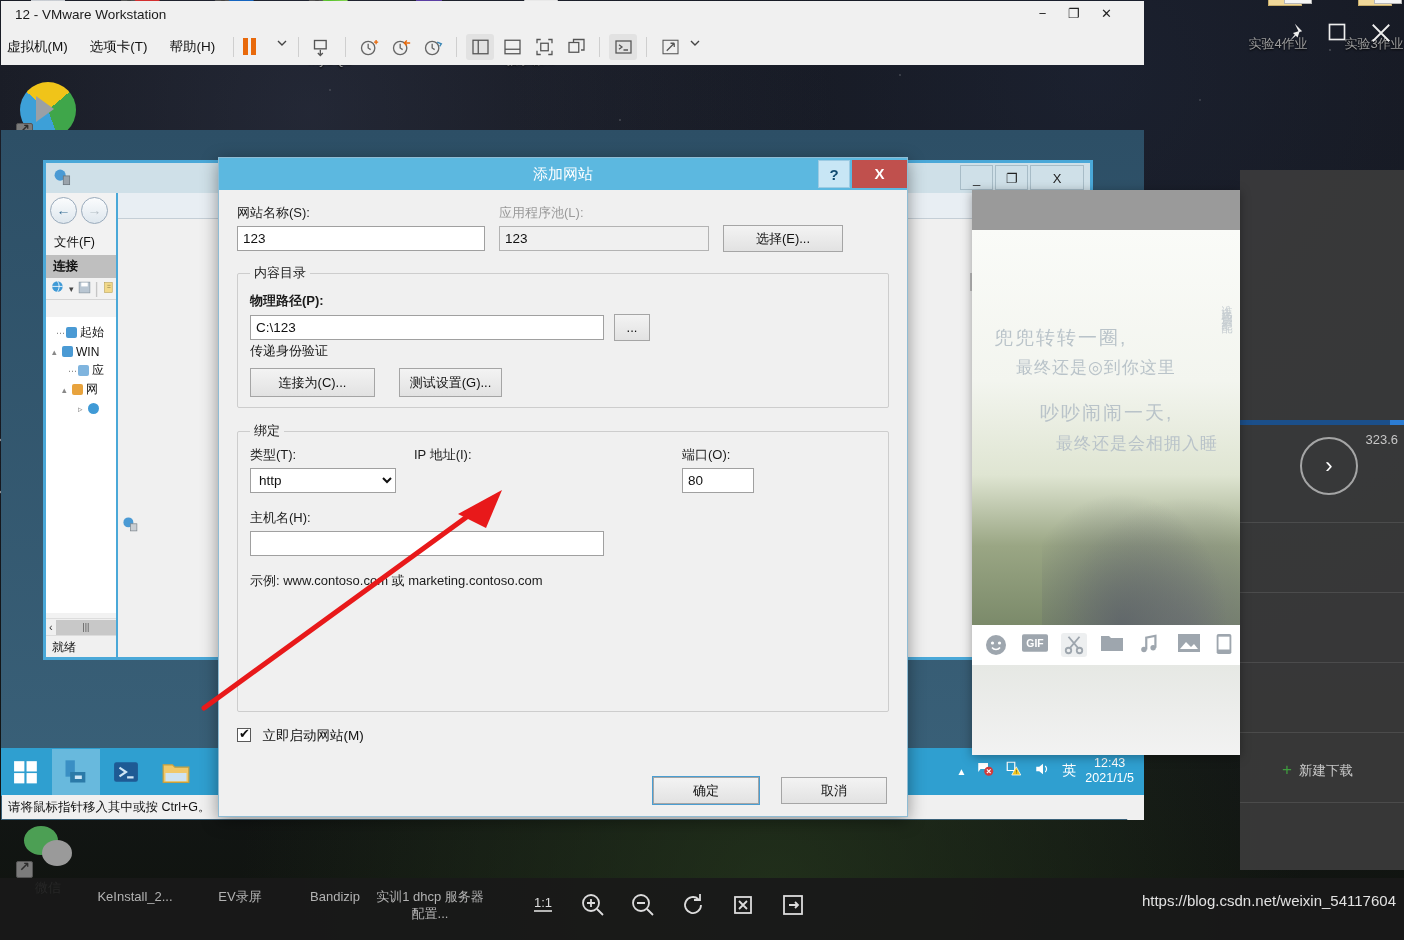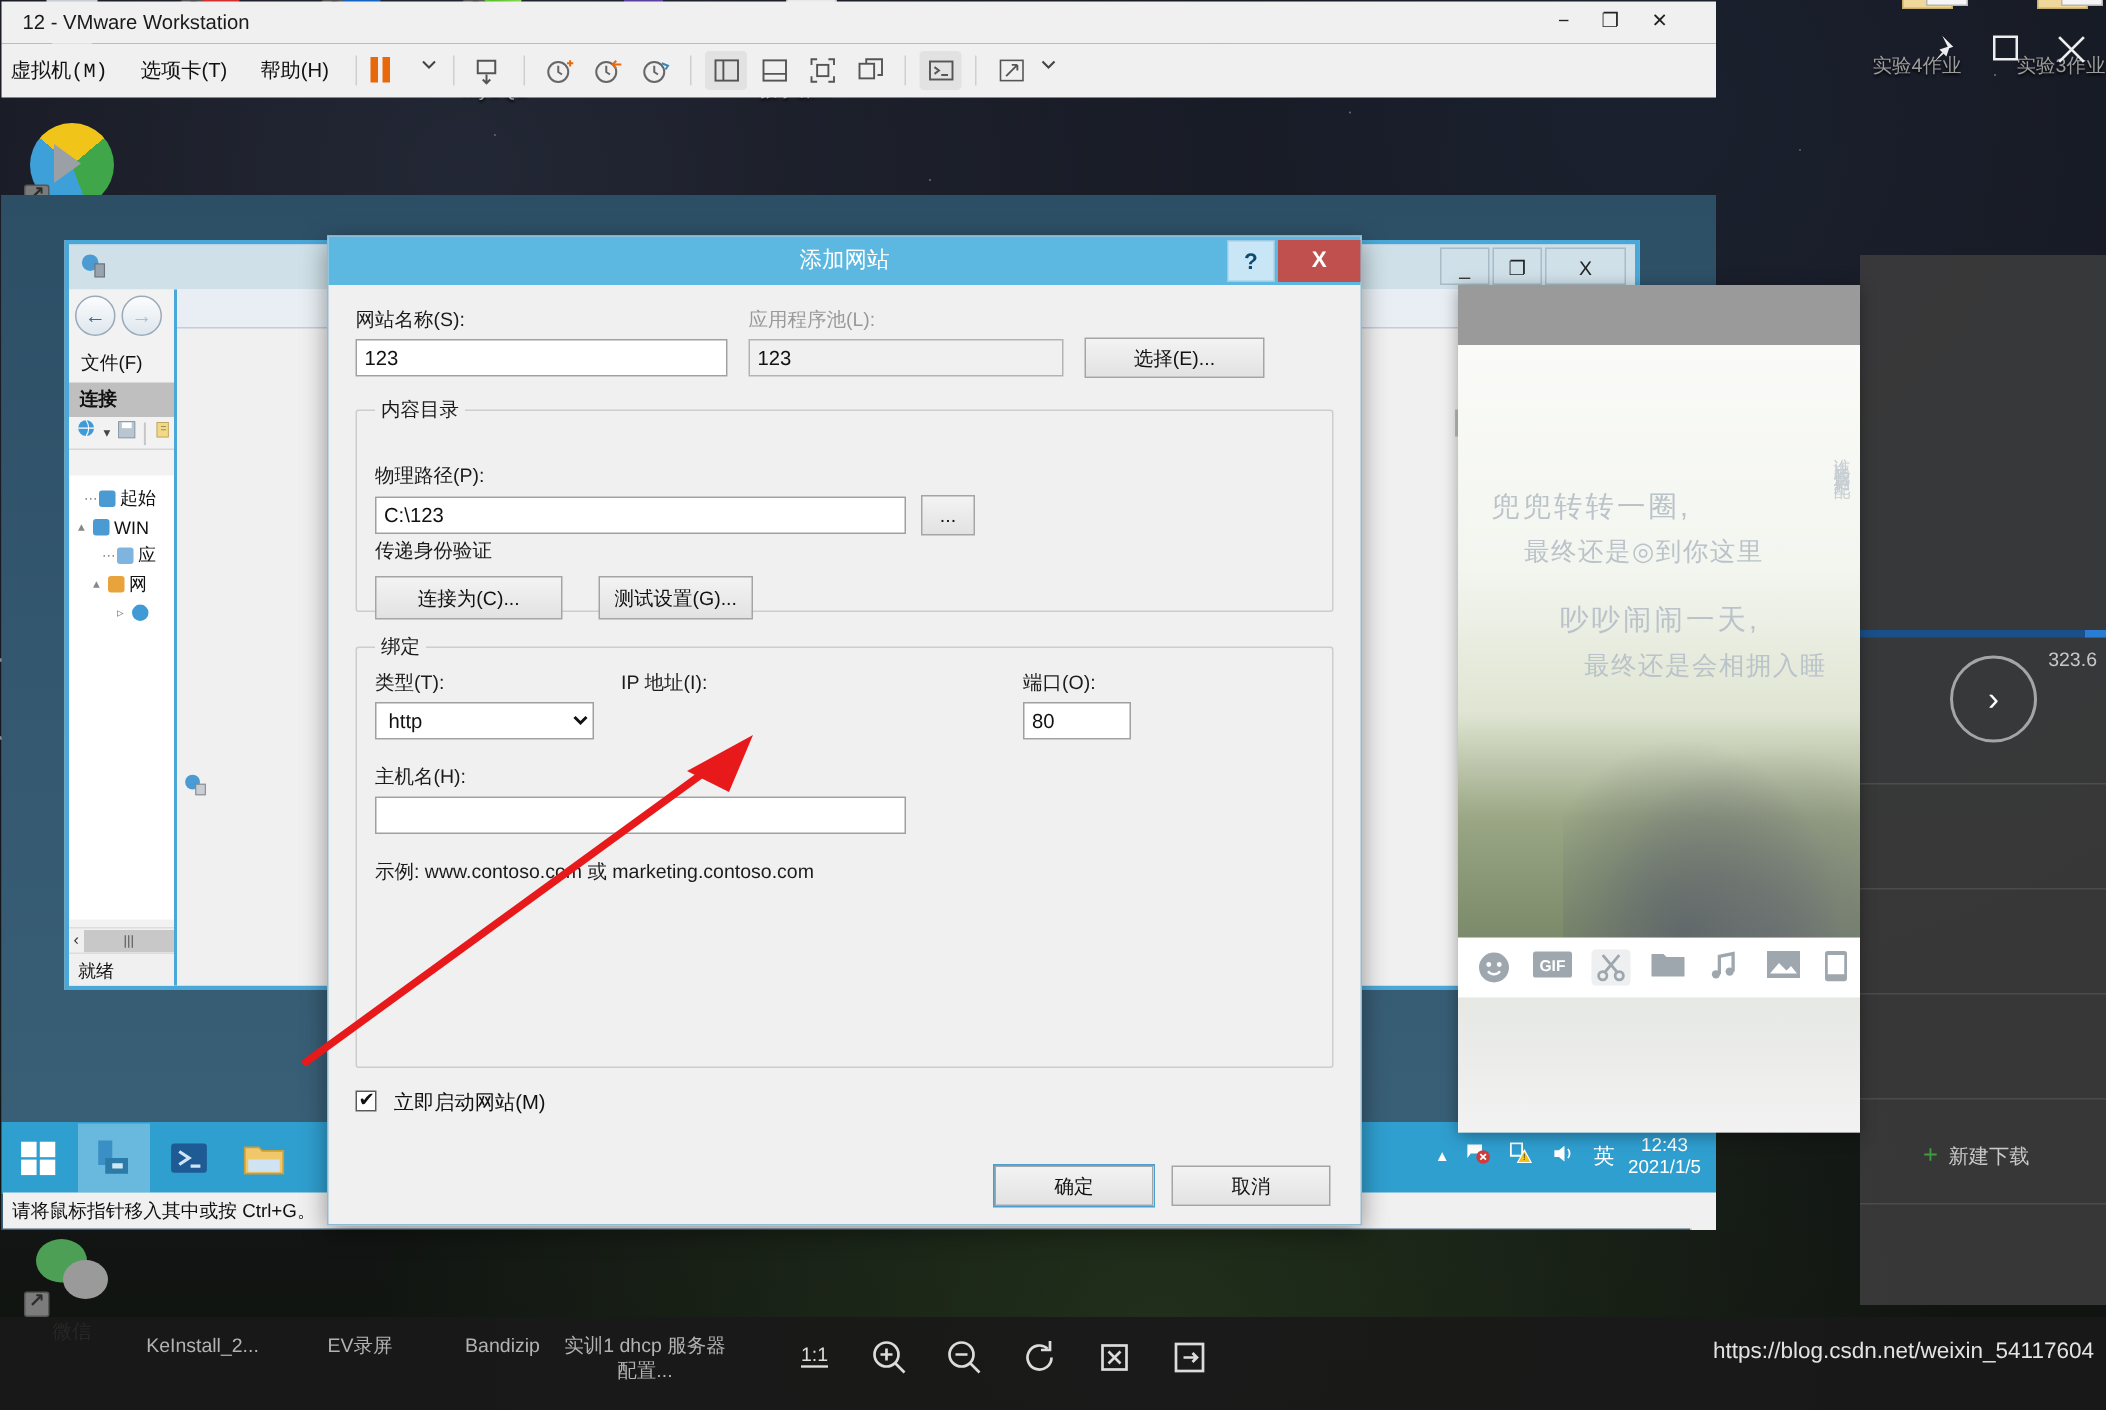--- a/index.html
+++ b/index.html
@@ -155,21 +155,21 @@
     color:#111; padding:1px 4px; }
   #ipcombo { position:relative; height:25px; border:1px solid #3c8fd0; background:#fff;
     box-shadow:0 0 0 1px #cfe6f6 inset; }
   #ipsel { position:absolute; left:3px; top:3px; height:19px; background:#3399ff;
     color:#fff; font-size:13.5px; line-height:19px; padding:0 3px; }
   #ipcombo .caret { position:absolute; right:6px; top:5px; font-size:11px; color:#444; }
   .cbox { width:14px; height:14px; border:1px solid #5a5a5a; background:#fff;
     display:inline-block; position:relative; vertical-align:-2px; }
   .cbox::after { content:"✔"; position:absolute; left:1px; top:-3px; font-size:13px; color:#111; }
   #as-footer { position:absolute; left:0; right:0; bottom:0; height:60px; }
-  #btn-ok { position:absolute; left:444px; bottom:12px; width:106px; height:27px;
+  #btn-ok { position:absolute; left:434px; bottom:12px; width:106px; height:27px;
     line-height:25px; box-shadow:0 0 0 1px #4a9ed2; }
   #btn-cancel { position:absolute; left:562px; bottom:12px; width:106px; height:27px; line-height:25px; }
 
   
   #arrow { position:absolute; left:190px; top:480px; width:340px; height:240px;
     pointer-events:none; }
 
   
   #chatwin { position:absolute; left:972px; top:190px; width:268px; height:565px;
     background:#fff; box-shadow:0 2px 10px rgba(0,0,0,.35); overflow:hidden; }
@@ -400,21 +400,21 @@
 <div id="vmware">
 
   <div id="vm-titlebar">
     <div id="vm-title">12 - VMware Workstation</div>
     <div class="wbtn" id="vm-min">−</div>
     <div class="wbtn" id="vm-max">❐</div>
     <div class="wbtn" id="vm-close">✕</div>
   </div>
 
   <div id="vm-menubar">
-    <div class="menu-item" style="padding-left:6px;font-family:Liberation Mono, monospace;">虚拟机(M)</div>
+    <div class="menu-item" style="padding-left:6px;">虚拟机(M)</div>
     <div class="menu-item">选项卡(T)</div>
     <div class="menu-item">帮助(H)</div>
     <div class="tb-sep"></div>
     <div class="tb-icon" style="padding-top:4px;">
       <span class="ico-pause"><i></i><i></i></span>
     </div>
     <div class="tb-icon" style="width:14px;">
       <svg class="ic" width="10" height="10" viewBox="0 0 10 10">
           <path d="M1 3l4 4 4-4" stroke="#444" fill="none" stroke-width="1.4"></path>
         </svg>
@@ -752,21 +752,21 @@
         <div class="fld-label dim">应用程序池(L):</div>
         <input class="tinput grey" style="width: 210px;" readonly="" value="123">
       </div>
       <div style="padding-top:21px;">
         <div class="btn" style="width:120px; height:27px; line-height:25px;">选择(E)...</div>
       </div>
     </div>
 
     <fieldset class="grp" style="margin-top:12px; height:144px;">
       <legend>内容目录</legend>
-      <div class="fld-label" style="margin-top:20px;">物理路径(P):</div>
+      <div class="fld-label" style="margin-top:4px;font-weight:bold;">物理路径(P):</div>
       <div style="display:flex; gap:10px; align-items:center;">
         <input class="tinput" style="width: 354px;" value="C:\123">
         <div class="btn" style="width:36px; height:27px; line-height:25px;">...</div>
       </div>
       <div class="fld-label" style="margin-top:1px;">传递身份验证</div>
       <div style="display:flex; gap:24px; margin-top:8px;">
         <div class="btn" style="width:125px; height:29px; line-height:27px;">连接为(C)...</div>
         <div class="btn" style="width:103px; height:29px; line-height:27px;">测试设置(G)...</div>
       </div>
     </fieldset>

